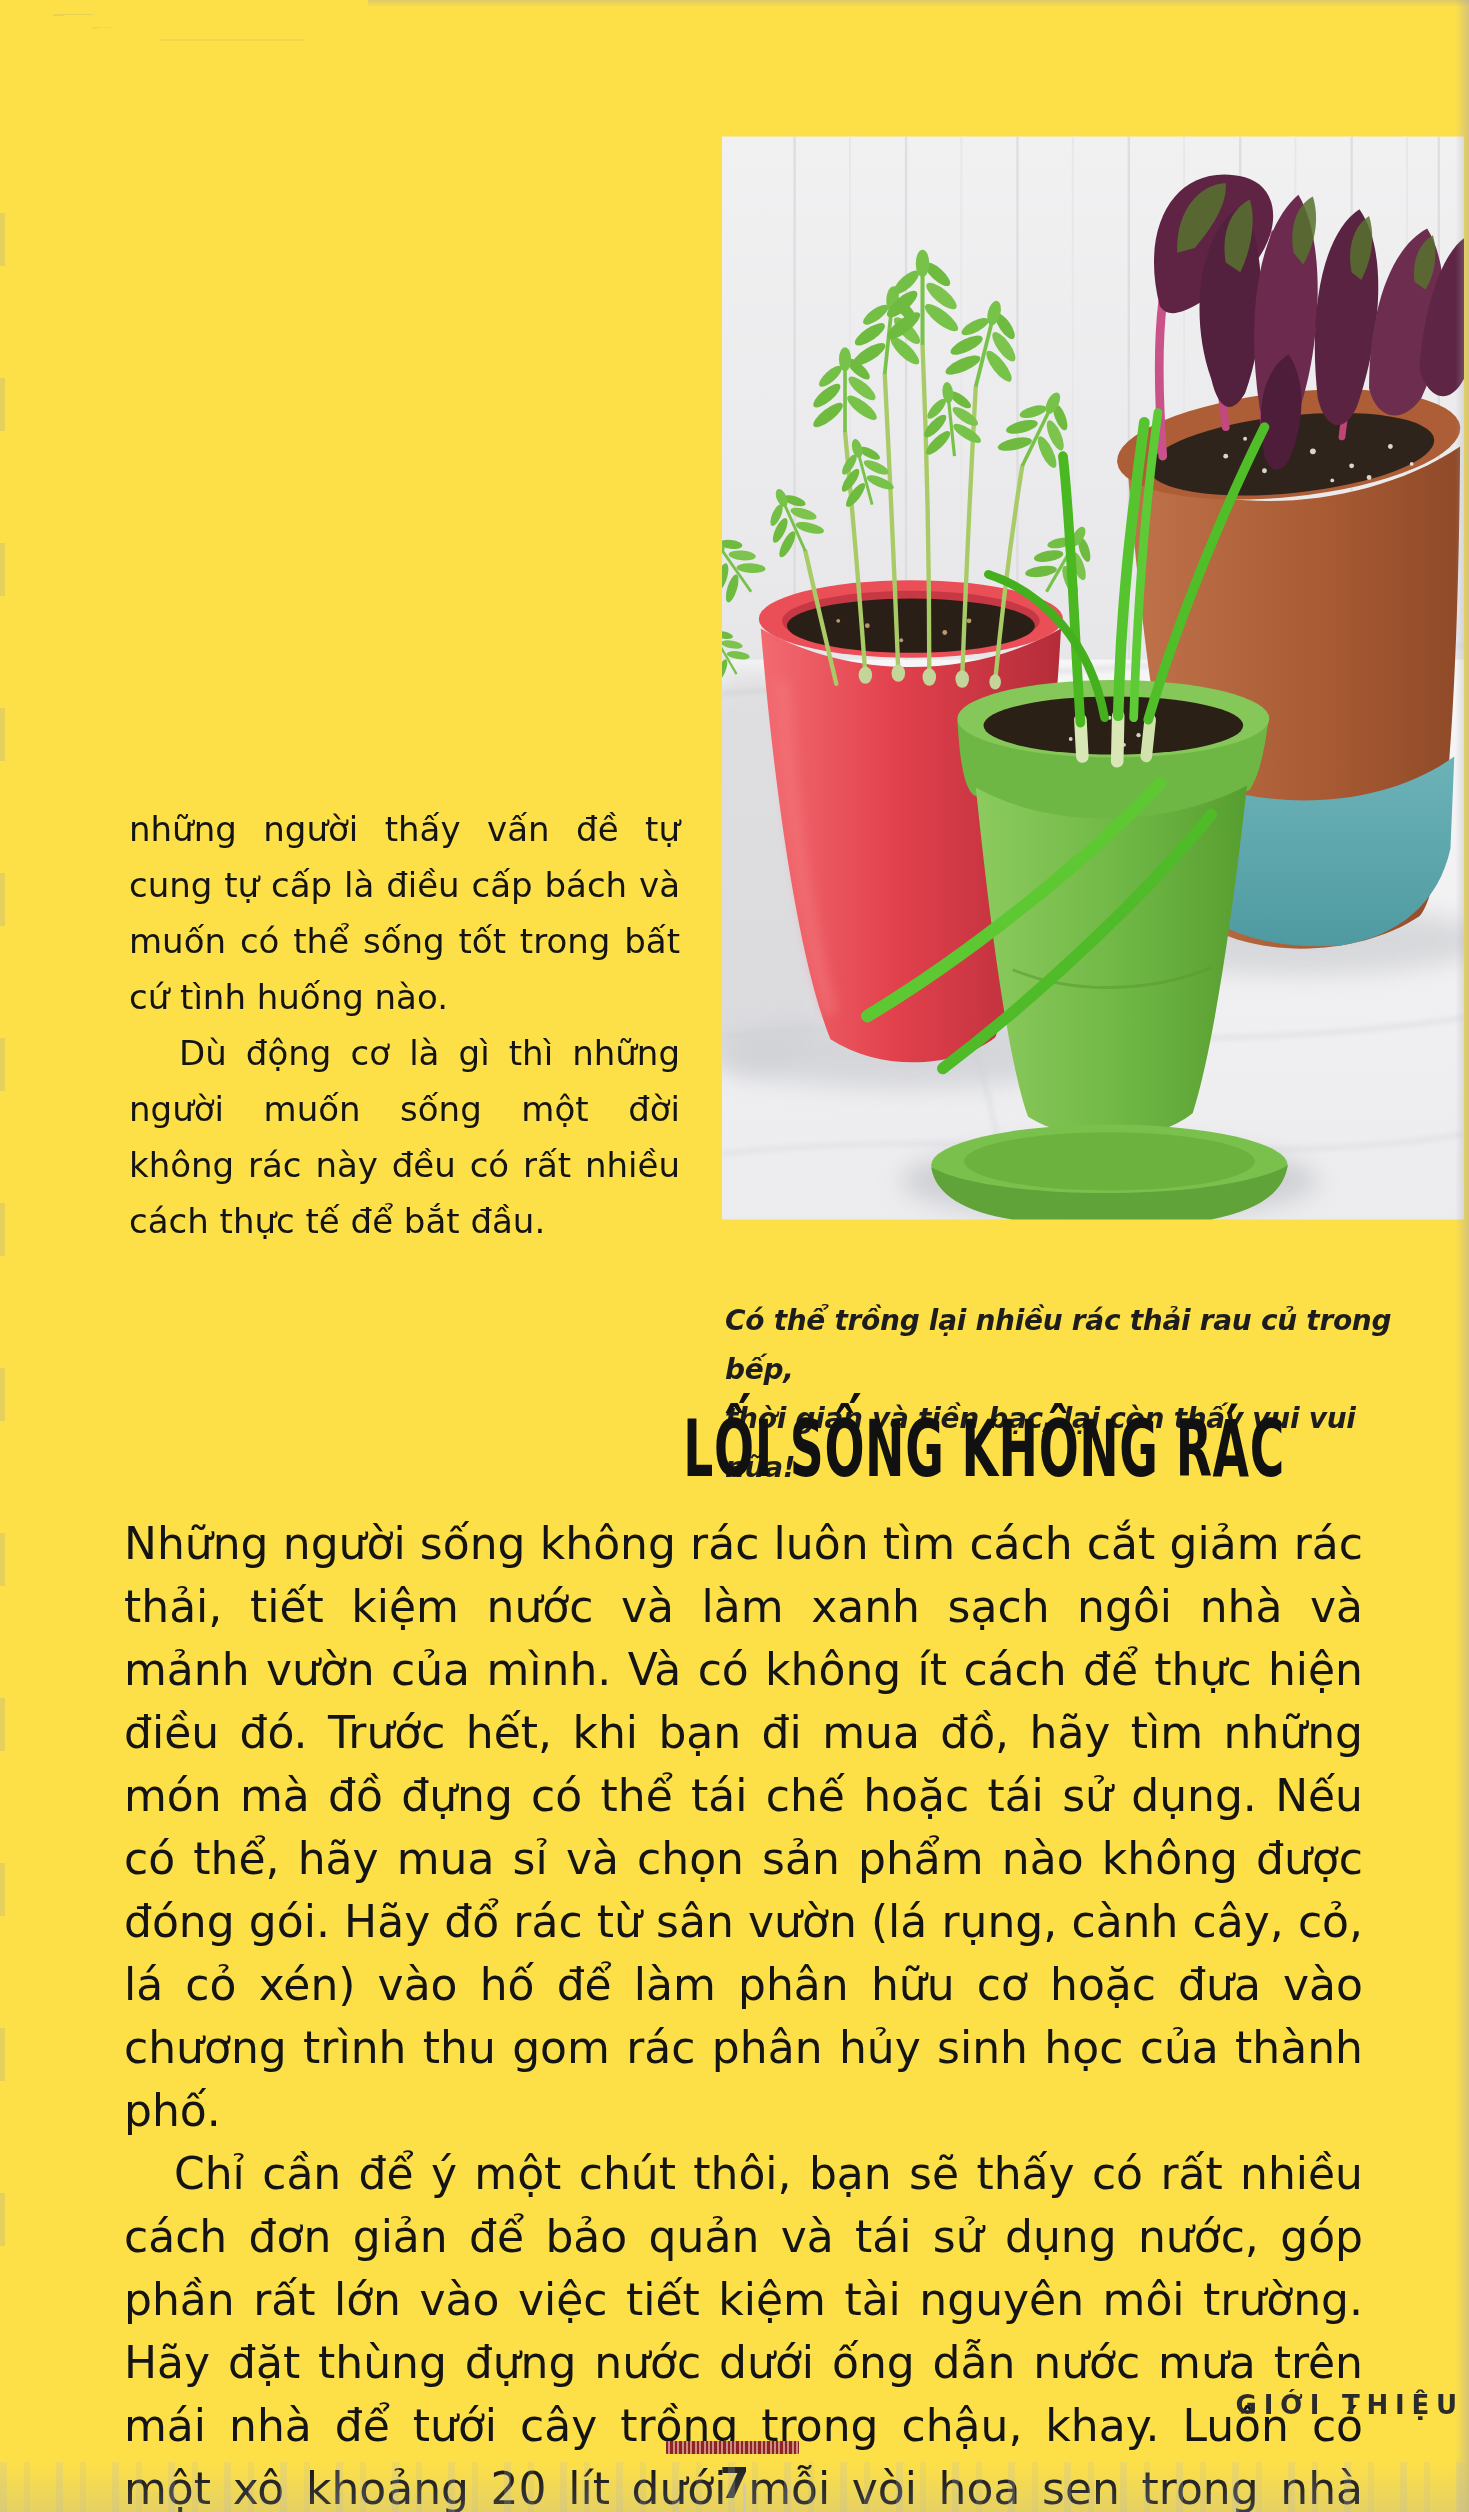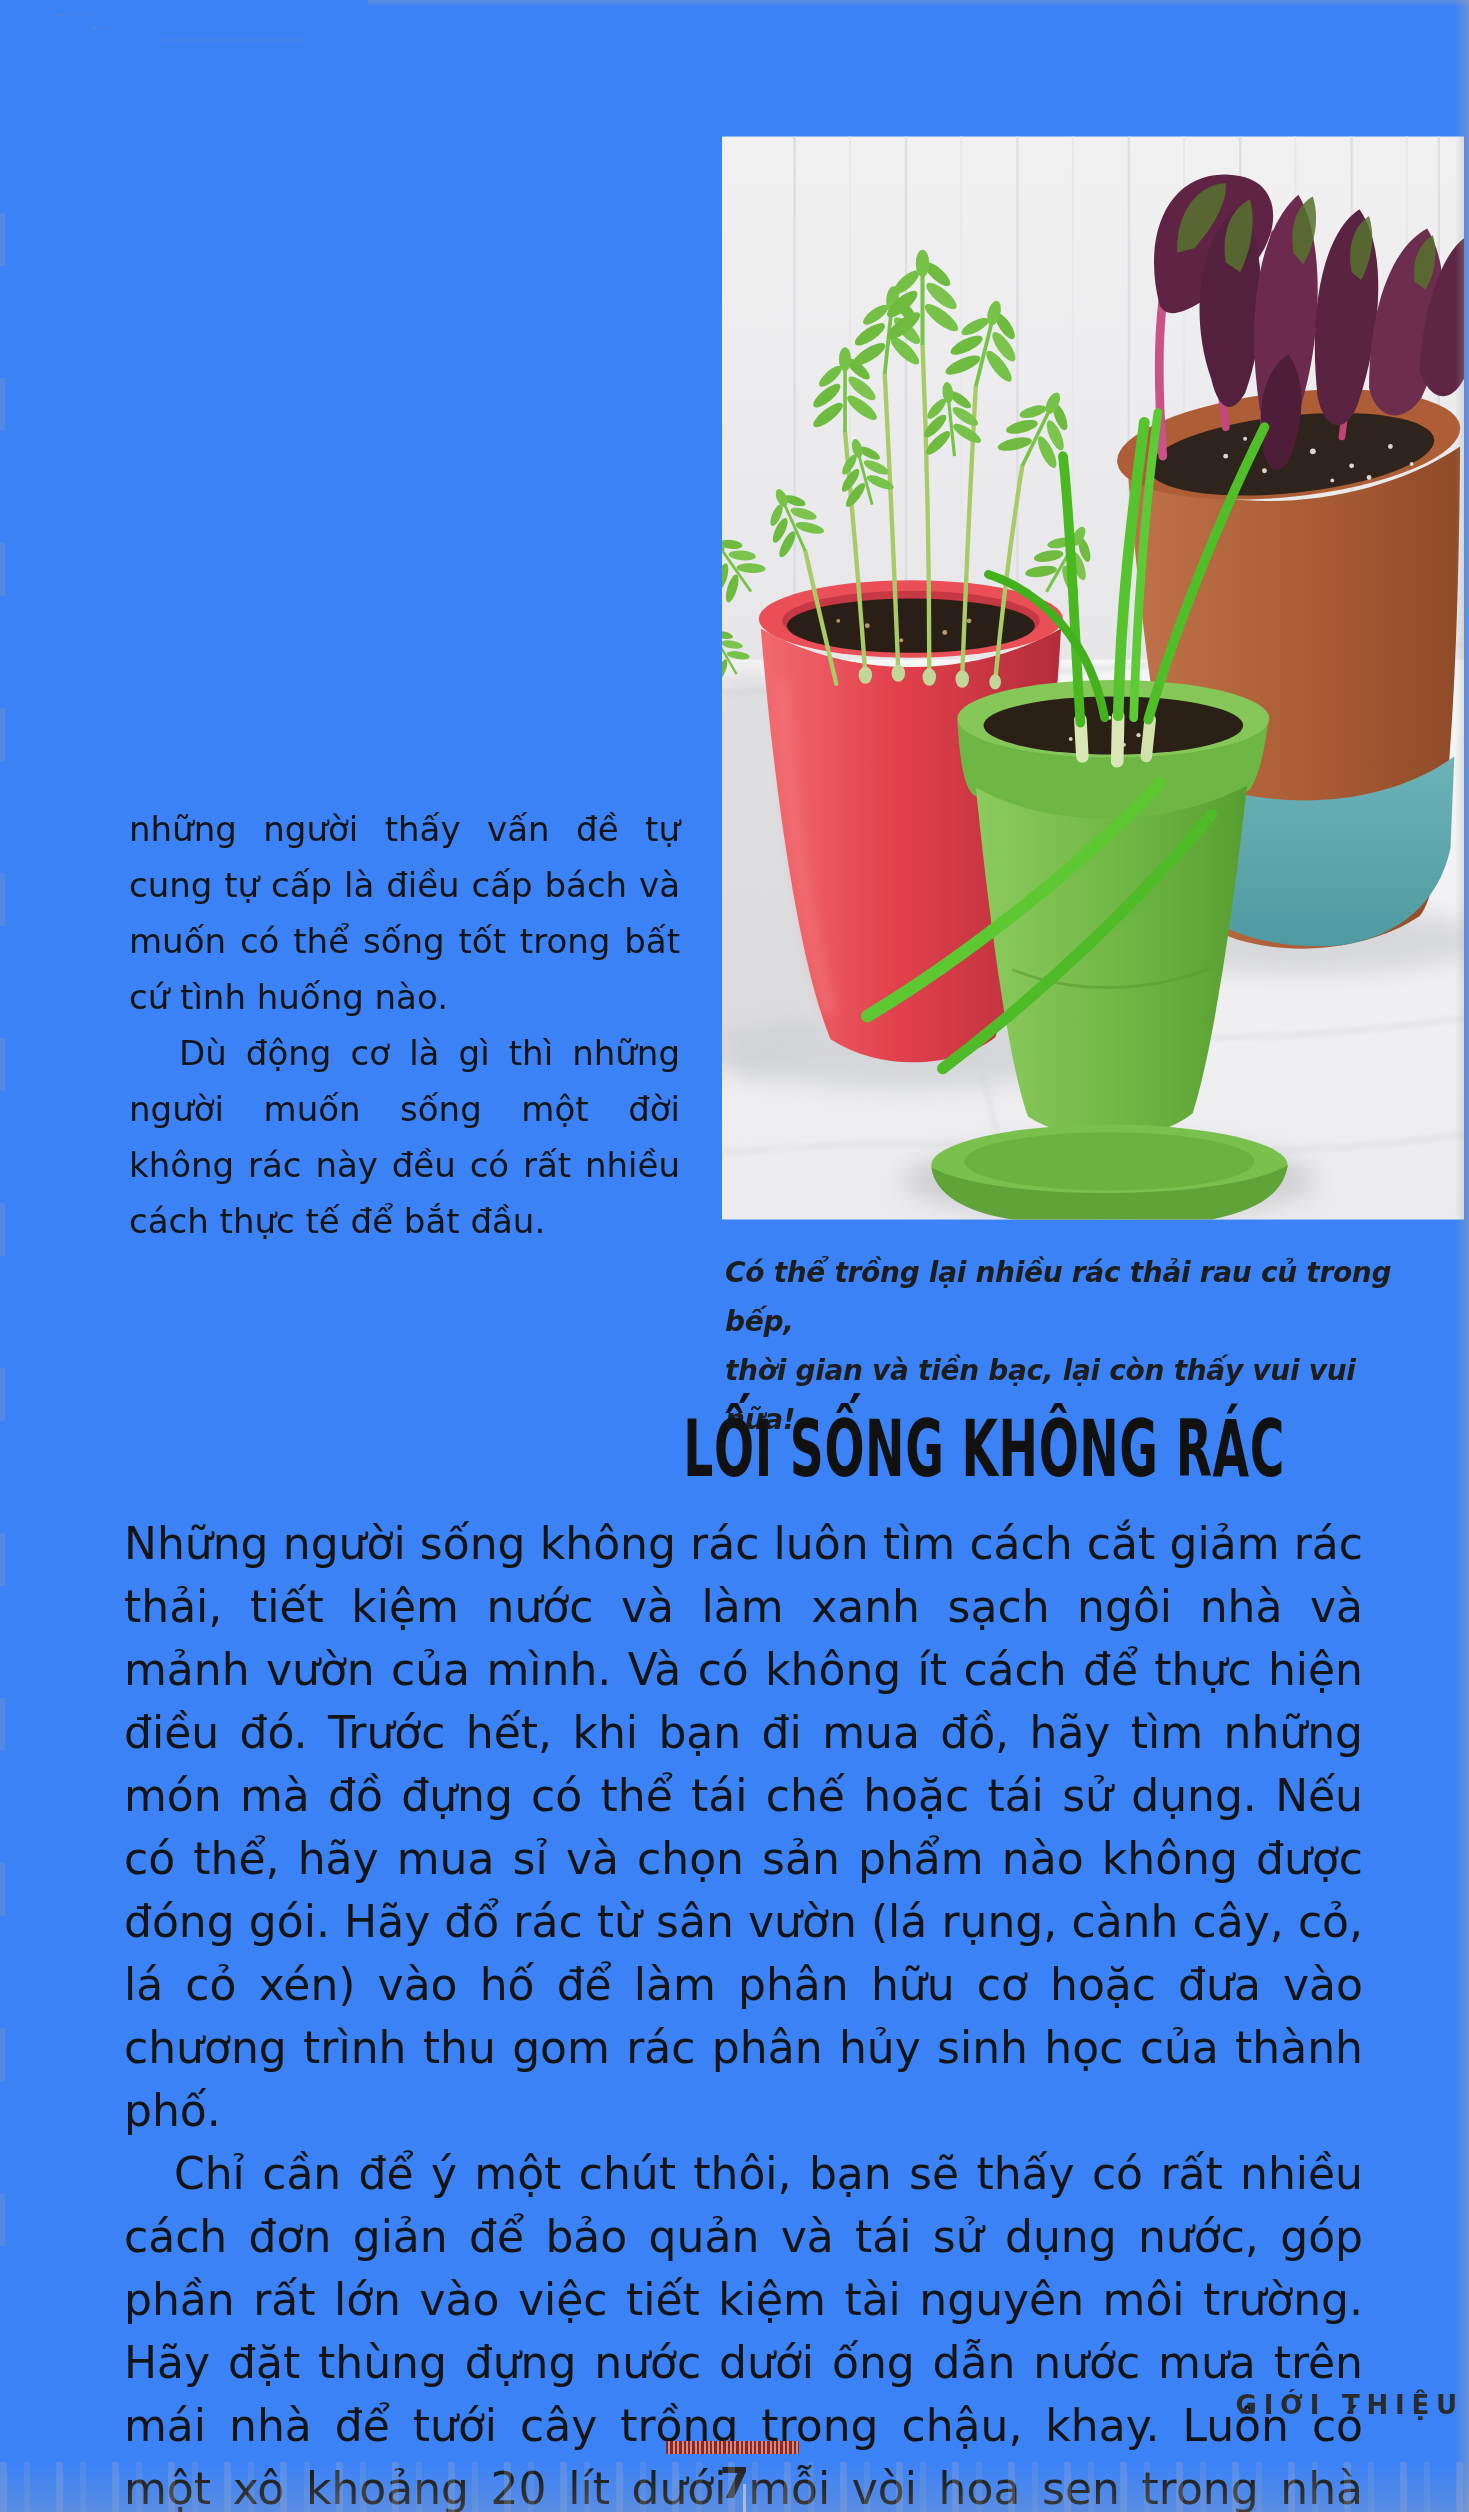--- a/index.html
+++ b/index.html
@@ -1,28 +1,28 @@
 <!DOCTYPE html>
 <html lang="vi"><head>
 <meta charset="utf-8">
 <style>
   html,body{margin:0;padding:0;background:#ffffff;}
   .page{
-    position:relative;width:1469px;height:2512px;background:#3b82f6;
+    position:relative;width:1469px;height:2512px;background:#fde047;
     overflow:hidden;font-family:"DejaVu Sans","Liberation Sans",sans-serif;color:#161616;
   }
   
   .left-col{position:absolute;left:129px;top:801px;width:551px;}
   .left-col p{margin:0;font-size:34px;line-height:56px;text-align:justify;color:#141414;}
   .left-col p.indent{text-indent:50px;}
   
   .photo{position:absolute;left:722px;top:136px;width:742px;height:1084px;margin:0;overflow:hidden;}
   .photo svg{display:block;}
   
-  .caption{position:absolute;left:725px;top:1248px;width:683px;
+  .caption{position:absolute;left:725px;top:1296px;width:683px;
     font-style:italic;font-weight:bold;font-size:28px;line-height:49px;color:#1d1d1d;letter-spacing:-0.3px;}
   
   .heading{position:absolute;left:0;top:1398px;width:1469px;margin:0;text-align:right;line-height:101px;}
   .heading span{display:inline-block;font-size:76px;font-weight:900;letter-spacing:1px;
     transform:scale(0.62,1.02);transform-origin:center;color:#111;white-space:nowrap;}
   
   .body-text{position:absolute;left:124px;top:1512px;width:1239px;}
   .body-text p{margin:0;font-size:44px;line-height:63px;text-align:justify;color:#141414;}
   .body-text p.indent{text-indent:50px;}
   

